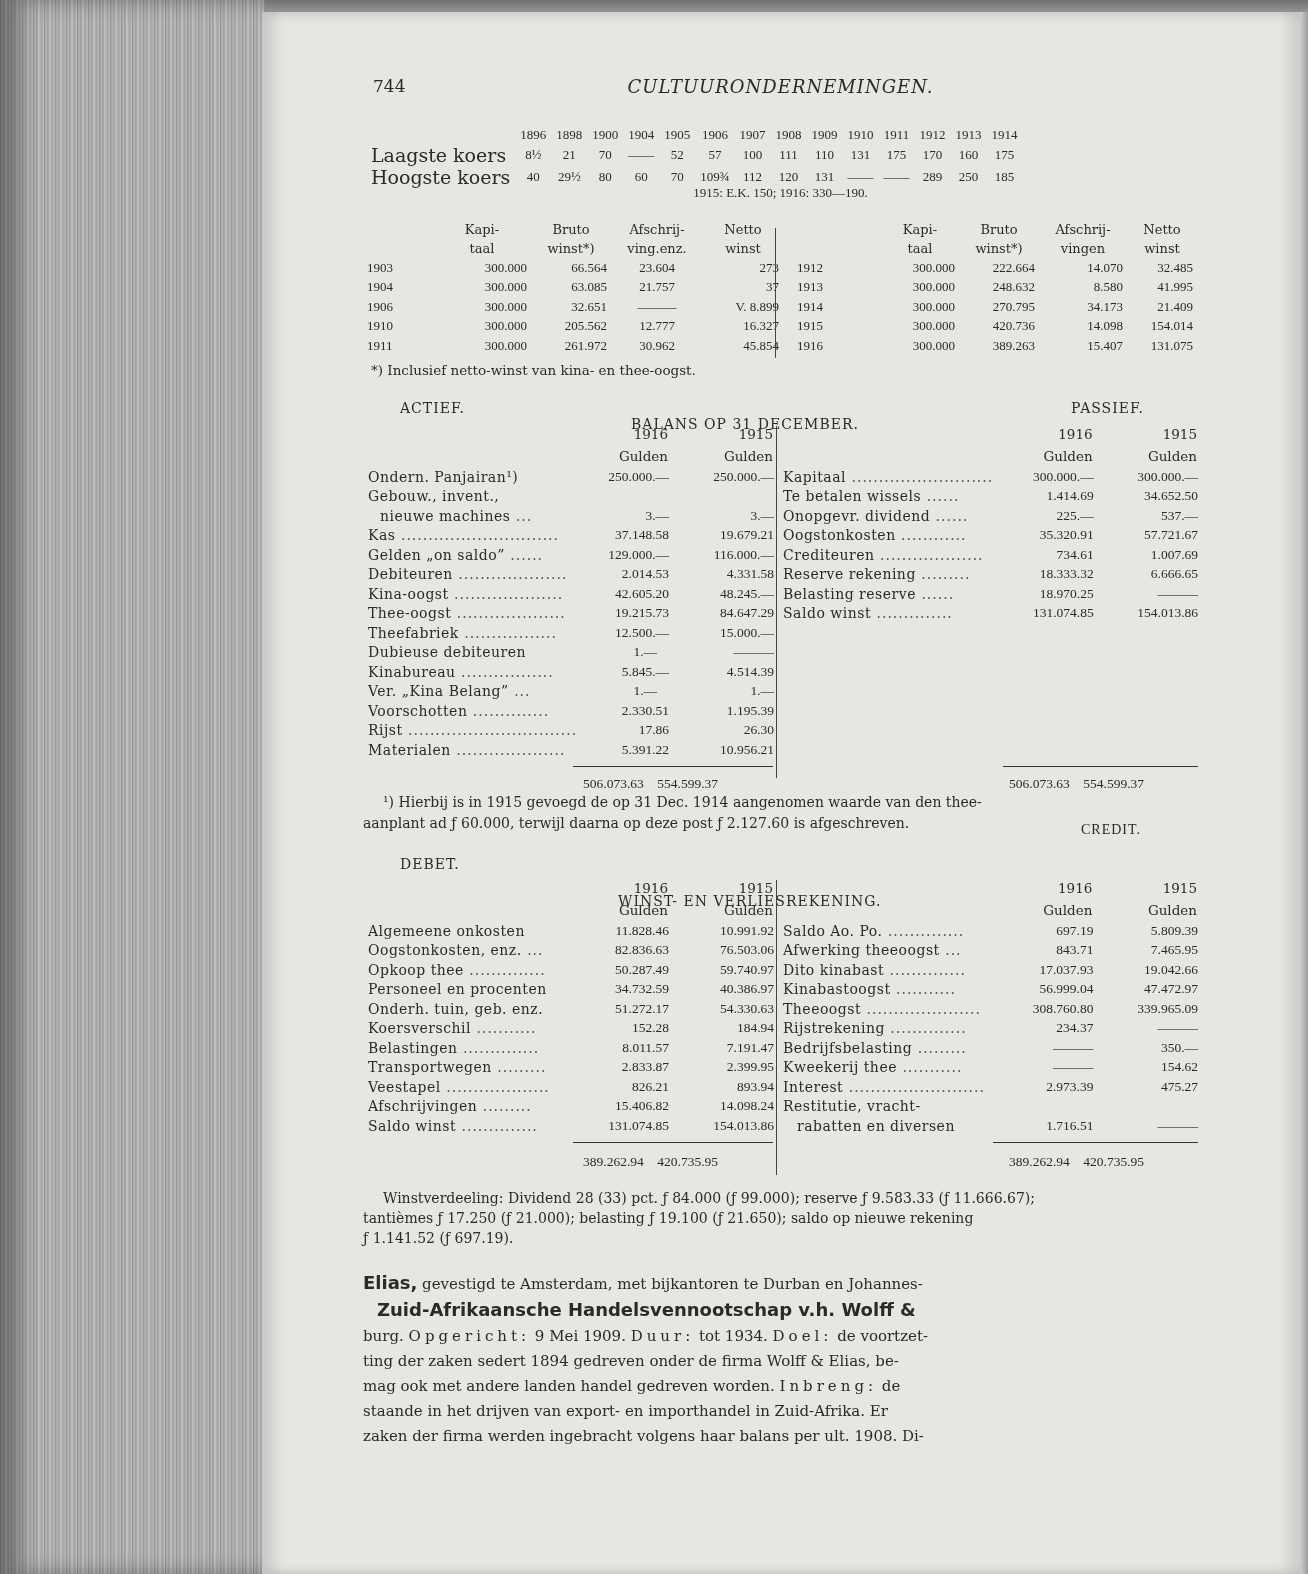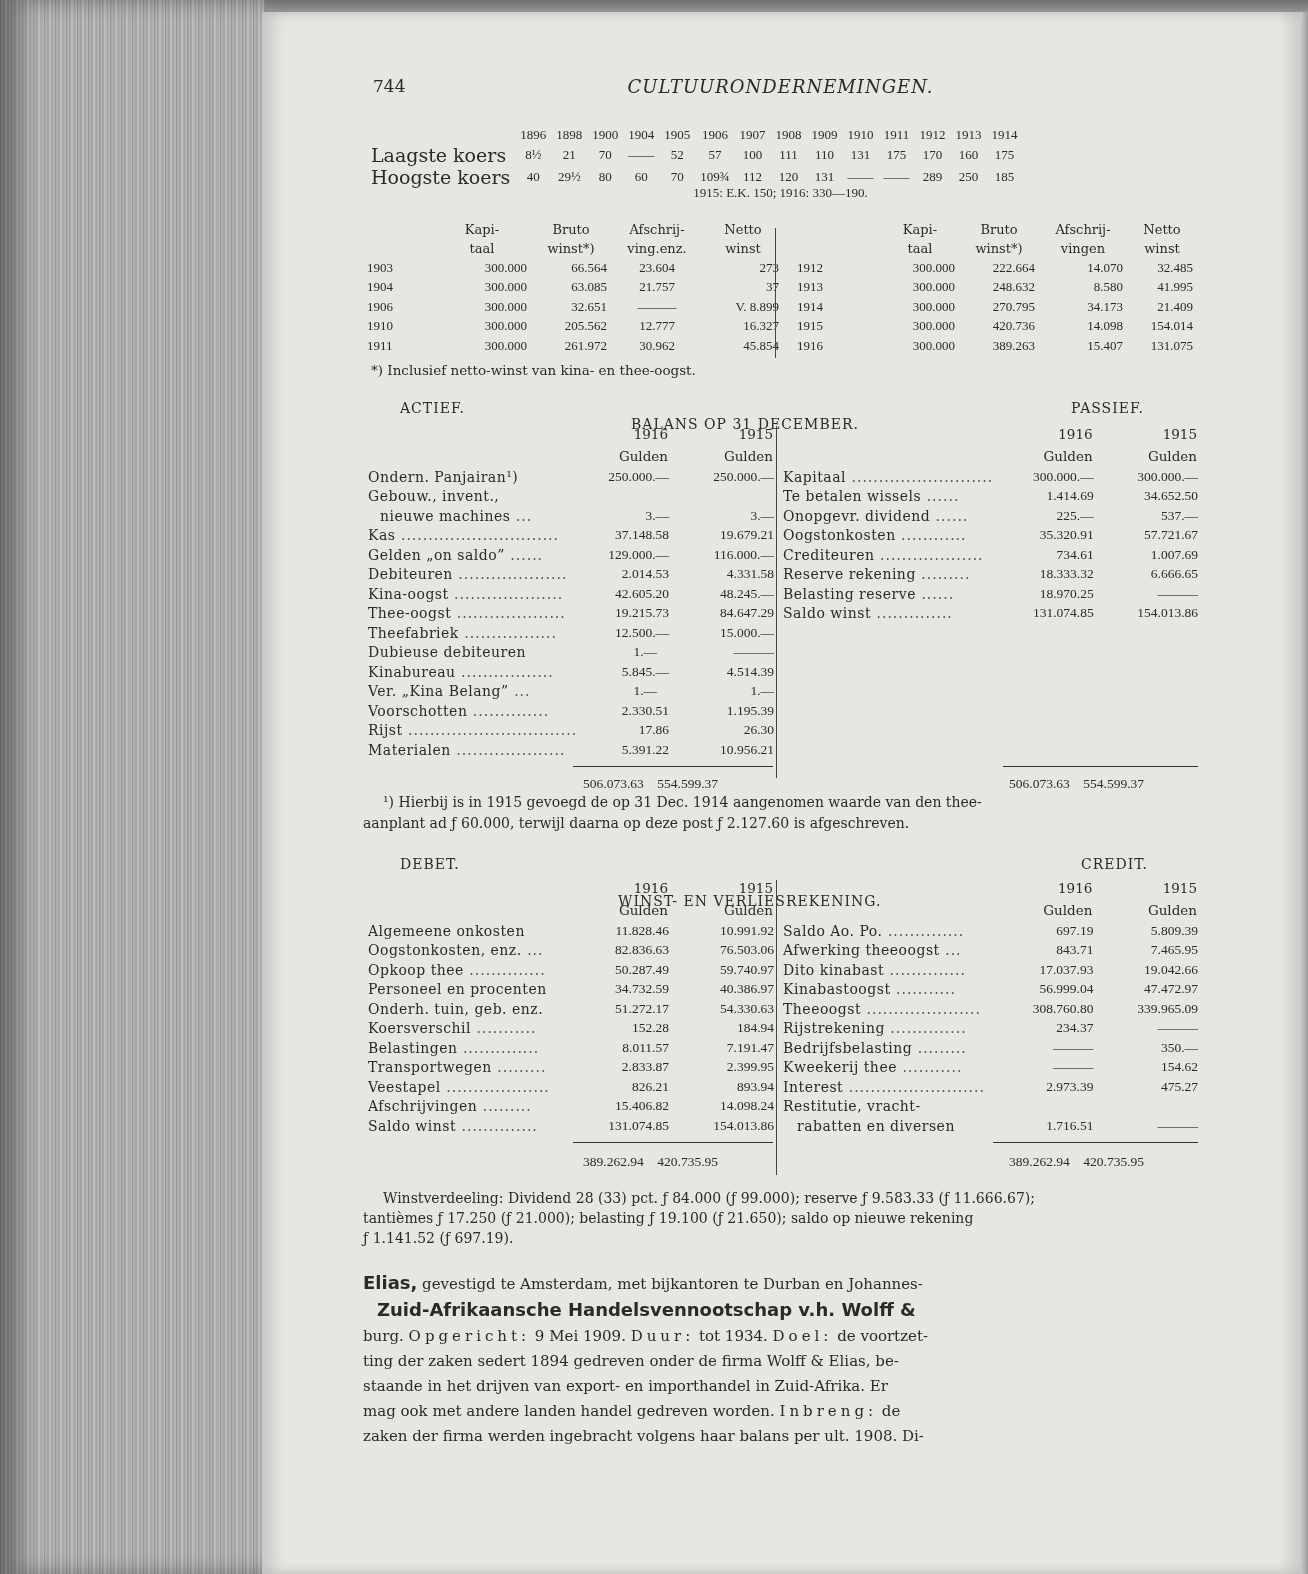--- a/index.html
+++ b/index.html
@@ -395,21 +395,21 @@
   <div class="totals" style="left:646px; top:706px;">
     <span>506.073.63</span>&nbsp;&nbsp;&nbsp;&nbsp;<span>554.599.37</span>
   </div>
   <div class="para" style="top:722px; font-size:14px; line-height:21px;">
     <div style="padding-left:20px">¹) Hierbij is in 1915 gevoegd de op 31 Dec. 1914 aangenomen waarde van den thee-</div>
     <div>aanplant ad ƒ 60.000, terwijl daarna op deze post ƒ 2.127.60 is afgeschreven.</div>
   </div>
 
   <div class="section-title" style="left:37px; top:786px;">DEBET.</div>
   <div class="section-title" style="left:255px; top:786px;margin-top:37px;">WINST- EN VERLIESREKENING.</div>
-  <div class="section-title" style="left:718px; top:786px;">CREDIT.</div>
+  <div class="section-title" style="left:718px; top:752px;font-family:Liberation Serif, serif;">CREDIT.</div>
 
   <table class="ledger" style="left:5px; top:808px;">
     <tbody>
         <tr>
           <td style="width:210px"></td>
           <th style="width:84px">1916</th>
           <th style="width:98px">1915</th>
         </tr>
     <tr>
           <td></td>
@@ -559,18 +559,18 @@
     <div style="padding-left:20px">Winstverdeeling: Dividend 28 (33) pct. ƒ 84.000 (ƒ 99.000); reserve ƒ 9.583.33 (ƒ 11.666.67);</div>
     <div>tantièmes ƒ 17.250 (ƒ 21.000); belasting ƒ 19.100 (ƒ 21.650); saldo op nieuwe rekening</div>
     <div>ƒ 1.141.52 (ƒ 697.19).</div>
   </div>
 
   <div class="para" style="top:1200px;">
     <div><span class="sans-bold" style="font-size:18px;">Elias,</span><span> gevestigd te Amsterdam, met bijkantoren te Durban en Johannes-</span></div>
     <div style="padding-left:14px"><span class="sans-bold" style="font-size:18px;">Zuid-Afrikaansche Handelsvennootschap v.h. Wolff &amp;</span></div>
     <div><span>burg. </span><span class="spaced">Opgericht:</span><span> 9 Mei 1909. </span><span class="spaced">Duur:</span><span> tot 1934. </span><span class="spaced">Doel:</span><span> de voortzet-</span></div>
     <div>ting der zaken sedert 1894 gedreven onder de firma Wolff &amp; Elias, be-</div>
+    <div><span>mag ook met andere landen handel gedreven worden. </span><span class="spaced">Inbreng:</span><span> de</span></div>
     <div>staande in het drijven van export- en importhandel in Zuid-Afrika. Er</div>
-    <div><span>mag ook met andere landen handel gedreven worden. </span><span class="spaced">Inbreng:</span><span> de</span></div>
     <div>zaken der firma werden ingebracht volgens haar balans per ult. 1908. Di-</div>
   </div>
 
 </div>
 
 </body></html>

